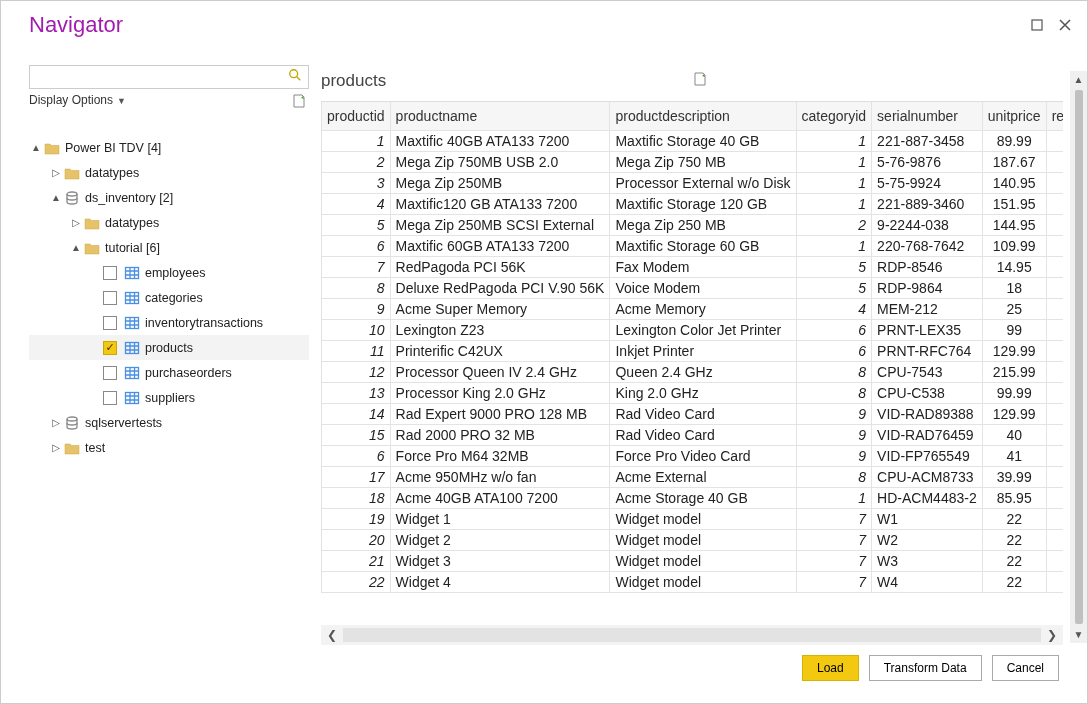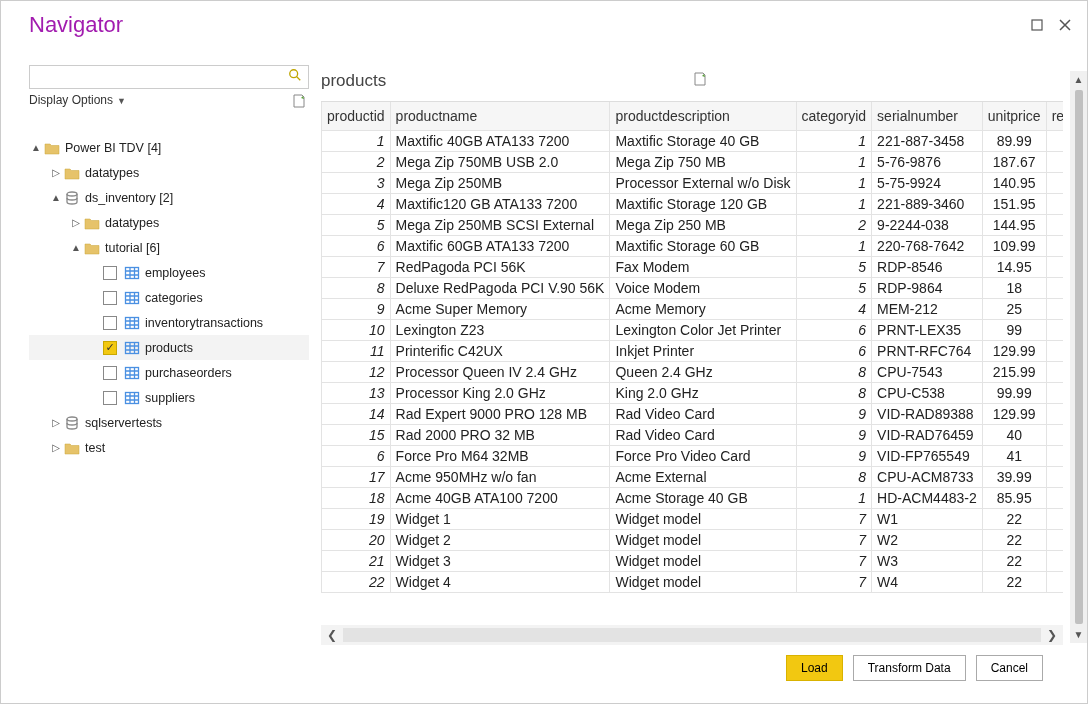--- a/index.html
+++ b/index.html
@@ -44,21 +44,21 @@
   .int { text-align: right; font-style: italic; }
 
   .vscroll { position: absolute; right: 0; top: 70px; bottom: 60px; width: 17px; background: #f0f0f0; display: flex; flex-direction: column; align-items: center; }
   .vscroll .arrow { height: 17px; width: 17px; display: flex; align-items: center; justify-content: center; font-size: 10px; color: #555; }
   .vscroll .thumb { width: 8px; flex: 1; margin: 2px 0; background: #c0c0c0; border-radius: 2px; }
 
   .hscroll { height: 20px; display: flex; align-items: center; background: #f3f3f3; margin-top: 2px; }
   .hscroll .harr { width: 22px; text-align: center; color: #555; font-size: 12px; }
   .hscroll .htrack { flex: 1; height: 14px; background: #e3e3e3; position: relative; }
 
-  .footer { height: 56px; display: flex; align-items: center; justify-content: flex-end; gap: 10px; padding: 0 44px 14px 0; }
+  .footer { height: 56px; display: flex; align-items: center; justify-content: flex-end; gap: 10px; padding: 0 28px 14px 0; }
   .btn { height: 26px; padding: 0 14px; border: 1px solid #aaa; background: #fff; font-size: 12px; display: flex; align-items: center; }
   .btn.primary { background: #f2c811; border-color: #d9b200; font-weight: 400; }
 </style>
 </head>
 <body>
 
 <div class="window">
   <div class="titlebar">
     <h1>Navigator</h1>
     <div class="win-btn">

